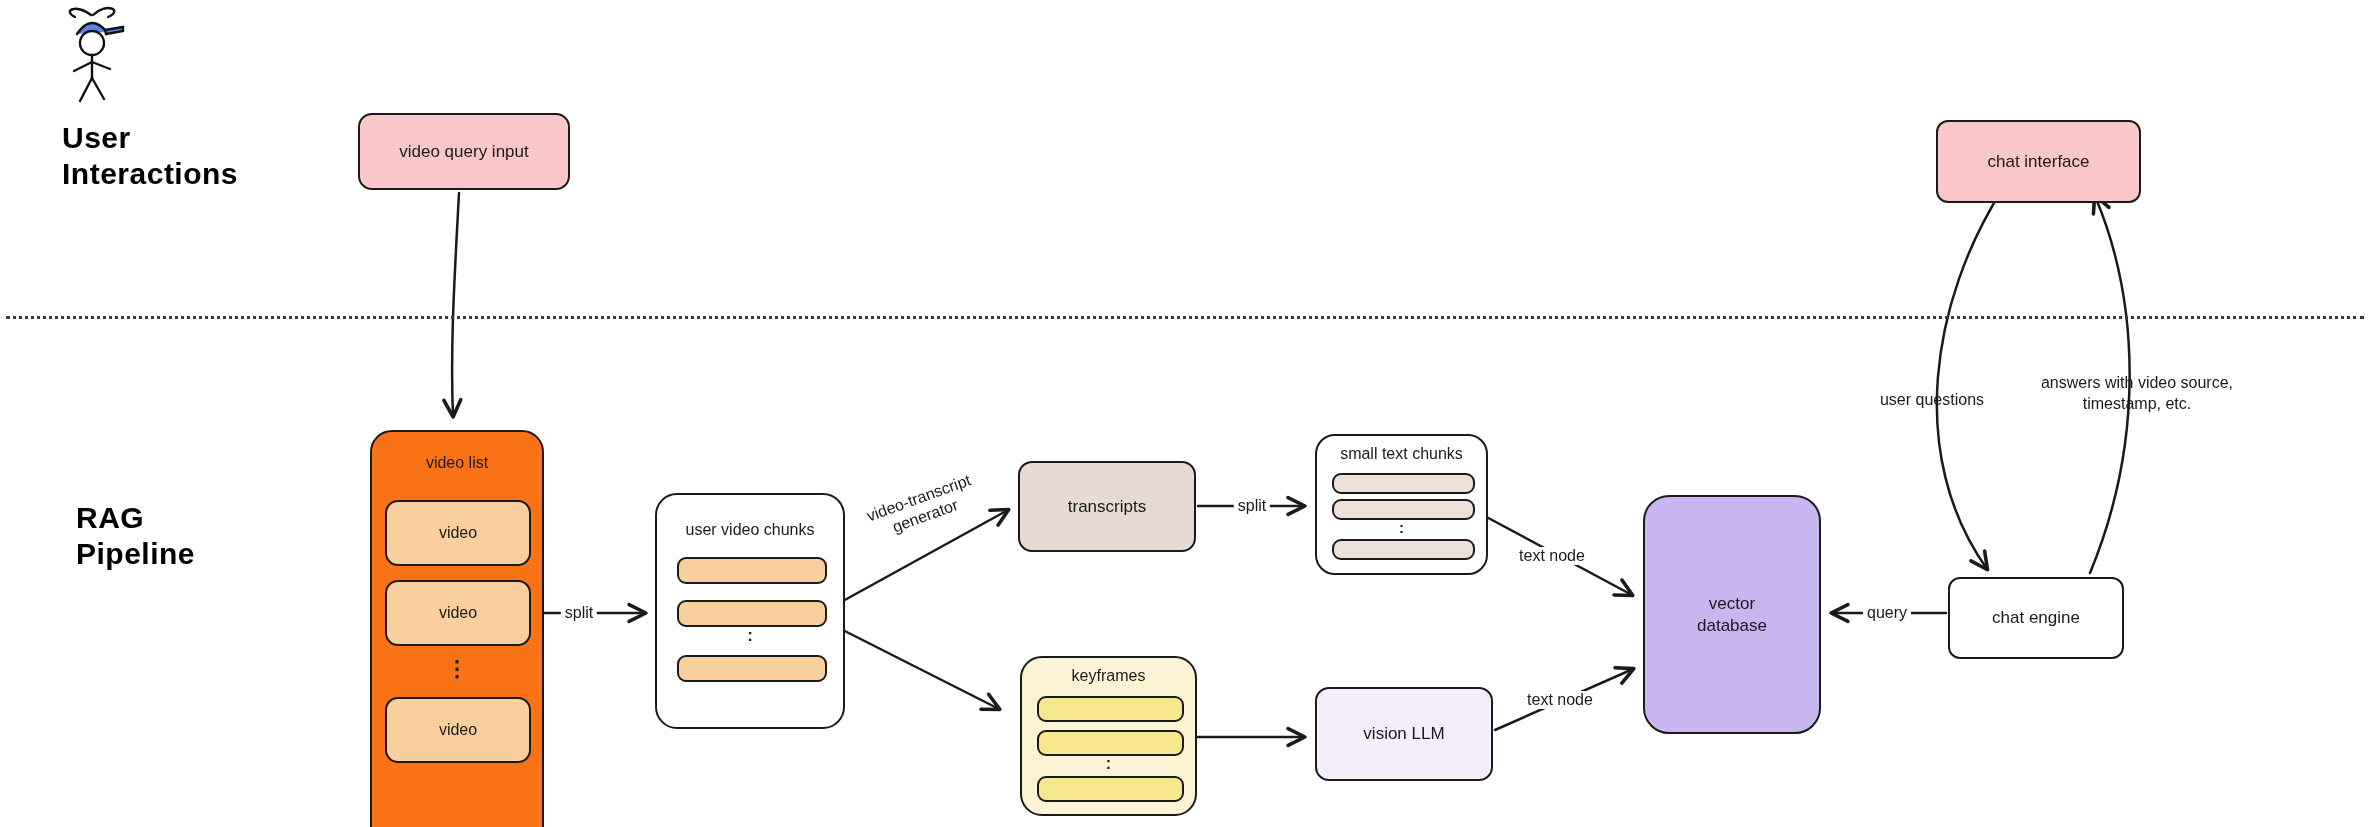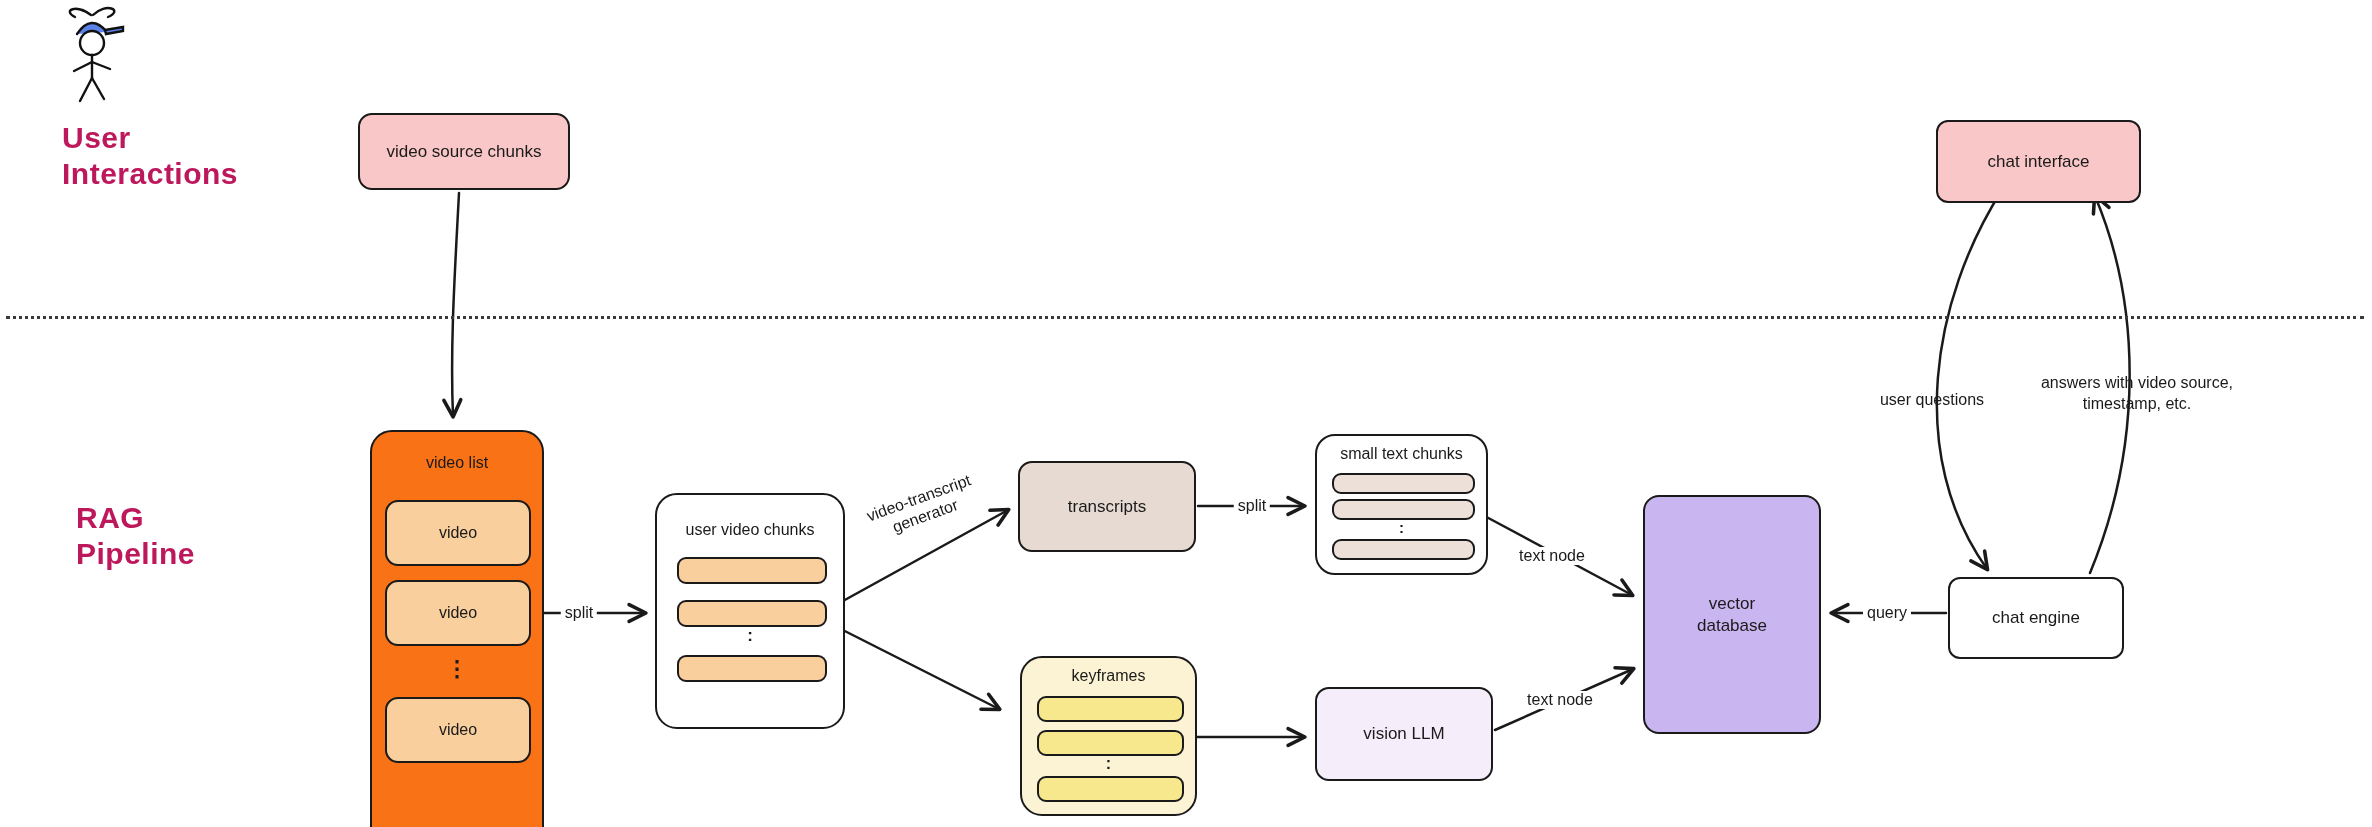--- a/index.html
+++ b/index.html
@@ -31,21 +31,21 @@
     position:absolute;left:0;right:0;text-align:center;
     font-weight:bold;color:#1a1a1a;
   }
   .edge-label{
     position:absolute;transform:translate(-50%,-50%);
     font-size:16px;white-space:nowrap;text-align:center;
   }
   .edge-label.boxed{background:#ffffff;padding:0 4px;}
   .hand{
     position:absolute;font-size:30px;line-height:1.2;font-weight:600;
-    letter-spacing:.5px;color:#be185d;
+    letter-spacing:.5px;color:#000000;
   }
   .multi{white-space:normal;}
   .divider{
     position:absolute;left:6px;top:316px;width:2358px;height:0;
     border-top:3.2px dotted #3a3a3a;
   }
 </style>
 </head>
 <body>
 
@@ -85,29 +85,29 @@
       <path d="M32,58 L14,67"></path>
       <path d="M32,58 L50,65"></path>
       <path d="M32,74 L20,97"></path>
       <path d="M32,74 L44,95"></path>
     </g>
   </svg>
 
   <div class="hand multi" style="left:62px;top:120px;width:230px;">User Interactions</div>
   <div class="hand multi" style="left:76px;top:500px;width:150px;">RAG Pipeline</div>
 
-  <div class="node" style="left: 358px; top: 113px; width: 212px; height: 77px; background-color: rgb(249, 199, 199);">video source chunks</div>
+  <div class="node" style="left: 358px; top: 113px; width: 212px; height: 77px; background-color: rgb(249, 199, 199);">video query input</div>
 
   <div class="node" style="left: 1936px; top: 120px; width: 205px; height: 83px; border-radius: 12px; background-color: rgb(249, 199, 199);">chat interface</div>
 
   <div class="node" style="left: 1315px; top: 687px; width: 178px; height: 94px; background-color: rgb(246, 237, 250);">vision LLM</div>
 
   <div class="node" style="left: 1018px; top: 461px; width: 178px; height: 91px; background-color: rgb(231, 218, 210);">transcripts</div>
 
-  <div class="node multi" style="left: 1643px; top: 495px; width: 178px; height: 239px; border-radius: 16px; padding: 0px 38px; background-color: rgb(201, 181, 240);">vector database</div>
+  <div class="node multi" style="left: 1643px; top: 495px; width: 178px; height: 239px; border-radius: 26px; padding: 0px 38px; background-color: rgb(201, 181, 240);">vector database</div>
 
   <div class="node" style="left: 1948px; top: 577px; width: 176px; height: 82px; border-radius: 12px; background-color: rgb(255, 255, 255);">chat engine</div>
 
   <div class="container" style="left: 370px; top: 430px; width: 174px; height: 422px; background-color: #f97316;">
     <div class="ctitle" style="top:22px;">video list</div>
     <div class="item" style="left: 13px; top: 68px; width: 146px; height: 66px; background-color: rgb(248, 207, 157);">video</div>
     <div class="item" style="left: 13px; top: 148px; width: 146px; height: 66px; background-color: rgb(248, 207, 157);">video</div>
     <div class="dots" style="top:224px;font-size:22px;">⋮</div>
     <div class="item" style="left: 13px; top: 265px; width: 146px; height: 66px; background-color: rgb(248, 207, 157);">video</div>
   </div>

